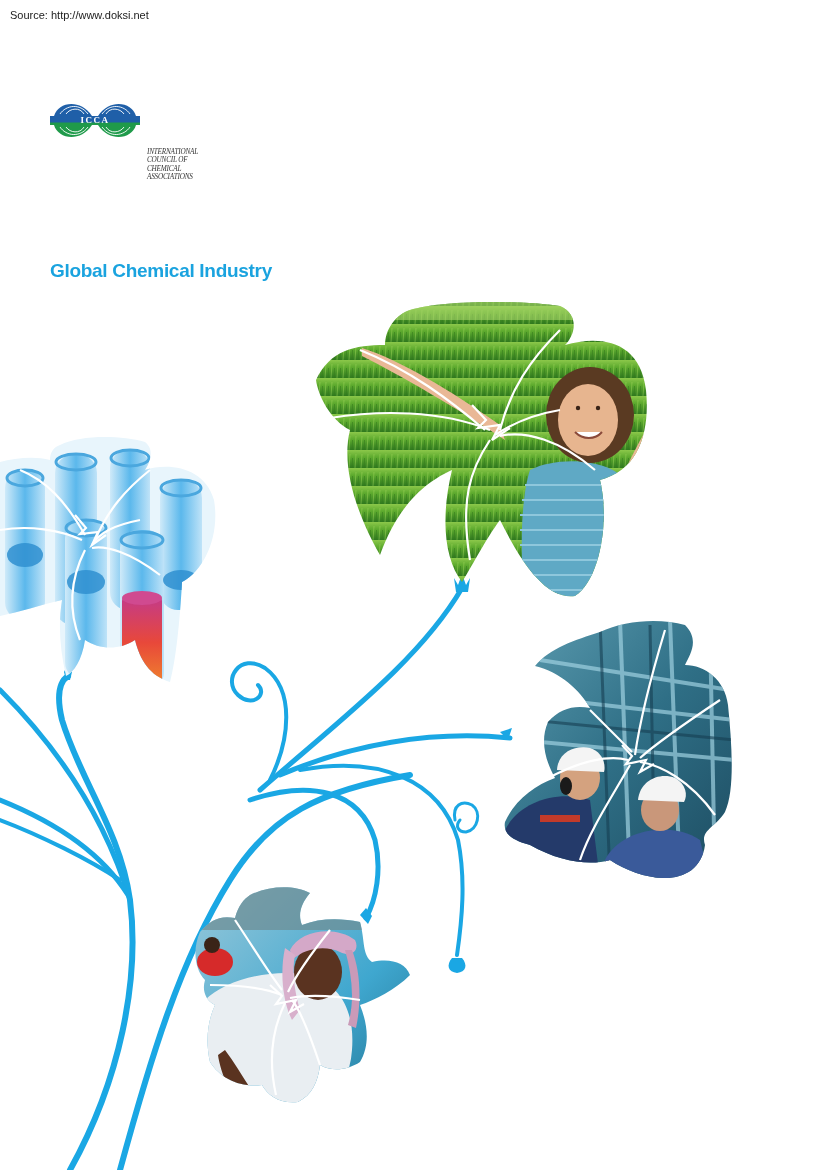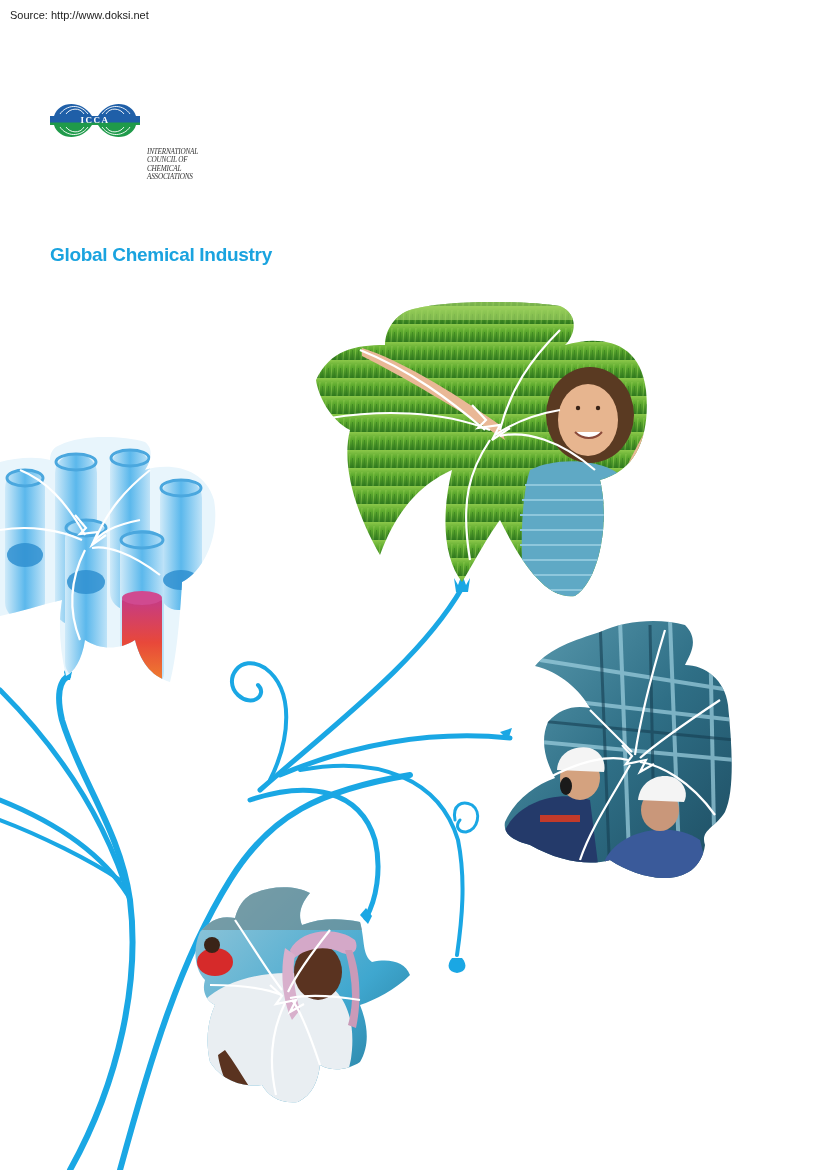--- a/index.html
+++ b/index.html
@@ -46,21 +46,21 @@
       color: #333;
       font-style: italic;
       letter-spacing: -0.2px;
       text-transform: uppercase;
       margin-top: 42px;
     }
     .logo-text div { white-space: nowrap; }
     .title-block {
       position: absolute;
       left: 50px;
-      top: 244px;
+      top: 260px;
     }
     .title-main {
       font-family: "Liberation Sans", sans-serif;
       font-weight: bold;
       font-size: 19px;
       color: #1aa3df;
       letter-spacing: -0.3px;
       line-height: 22px;
     }
     .title-sub {

